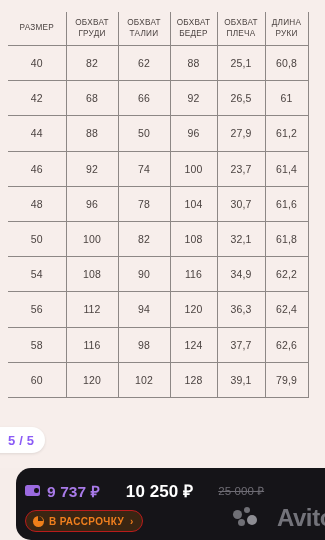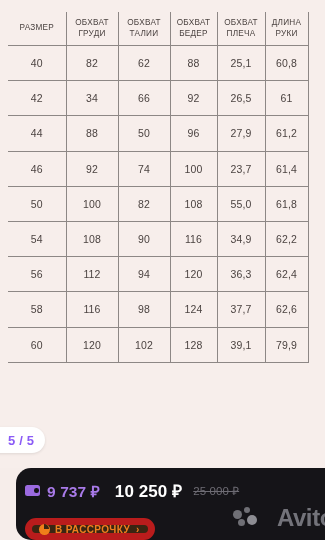--- a/index.html
+++ b/index.html
@@ -150,47 +150,46 @@
     color: #a87ae8;
     font-size: 15.5px;
     font-weight: 700;
     letter-spacing: 0.1px;
   }
   #current-price {
     color: #ffffff;
     font-size: 17px;
     font-weight: 700;
     letter-spacing: 0.1px;
-    margin-left: 8px;
+    margin-left: 19px;
   }
   #old-price {
     color: #6e6c74;
     font-size: 11.5px;
     font-weight: 400;
     text-decoration: line-through;
     text-decoration-thickness: 1px;
-    margin-left: 4px;
+    margin-left: 18px;
     letter-spacing: 0.1px;
   }
 
   #installment-button {
     position: absolute;
     left: 9px;
     top: 42px;
     height: 22px;
     display: flex;
     align-items: center;
     gap: 5px;
     padding: 0 9px 0 7px;
     background: #3a2512;
-    border: 7px solid #b91c1c;
+    border: 1px solid #b91c1c;
     border-radius: 11px;
     box-sizing: border-box;
     cursor: pointer;
-    margin-top: 8px;
   }
   .pie-icon {
     width: 11px; height: 11px;
     border-radius: 50%;
     background: #ef7f1a;
     position: relative;
     flex: 0 0 auto;
   }
   .pie-icon::after {
     content: "";
@@ -294,21 +293,21 @@
         <tr>
           <td>40</td>
           <td>82</td>
           <td>62</td>
           <td>88</td>
           <td>25,1</td>
           <td>60,8</td>
         </tr>
         <tr>
           <td>42</td>
-          <td>34</td>
+          <td>68</td>
           <td>66</td>
           <td>92</td>
           <td>26,5</td>
           <td>61</td>
         </tr>
         <tr>
           <td>44</td>
           <td>88</td>
           <td>50</td>
           <td>96</td>
@@ -317,25 +316,33 @@
         </tr>
         <tr>
           <td>46</td>
           <td>92</td>
           <td>74</td>
           <td>100</td>
           <td>23,7</td>
           <td>61,4</td>
         </tr>
         <tr>
+          <td>48</td>
+          <td>96</td>
+          <td>78</td>
+          <td>104</td>
+          <td>30,7</td>
+          <td>61,6</td>
+        </tr>
+        <tr>
           <td>50</td>
           <td>100</td>
           <td>82</td>
           <td>108</td>
-          <td>55,0</td>
+          <td>32,1</td>
           <td>61,8</td>
         </tr>
         <tr>
           <td>54</td>
           <td>108</td>
           <td>90</td>
           <td>116</td>
           <td>34,9</td>
           <td>62,2</td>
         </tr>

